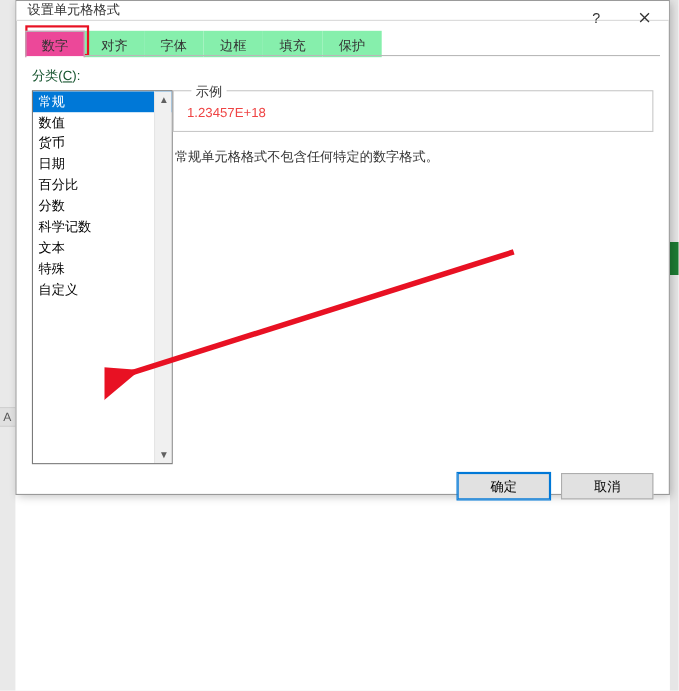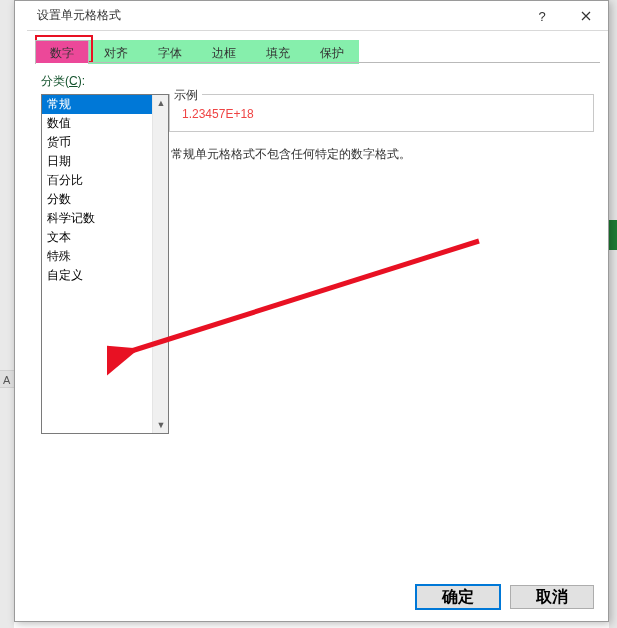--- a/index.html
+++ b/index.html
@@ -17,27 +17,26 @@
   .bg-right { position:absolute; right:0; top:0; bottom:0; width:8px; background:#e6e6e6; }
   .bg-row1 { position:absolute; left:0; top:370px; height:18px; width:14px; background:#e0e0e0; border-top:1px solid #d0d0d0; border-bottom:1px solid #d0d0d0;}
   .bg-cellA { position:absolute; left:3px; top:374px; font-size:11px; color:#555;}
   .bg-green { position:absolute; right:0; top:220px; width:8px; height:30px; background:#1e7b34;}
 
   .dialog {
     position: absolute;
     left: 14px;
     top: 0;
     width: 595px;
-    height: 622px;
+    height: 450px;
     background: #ffffff;
     border: 1px solid #9a9a9a;
     box-shadow: 2px 2px 8px rgba(0,0,0,0.25);
     display: flex;
     flex-direction: column;
-    padding-left: 12px;
   }
   .titlebar {
     height: 30px;
     background: #ffffff;
     border-bottom: 1px solid #d9d9d9;
     display: flex;
     align-items: center;
     padding-left: 10px;
     position: relative;
   }
@@ -134,21 +133,21 @@
 
   .rightpane { flex:1; }
   .sample-box {
     border:1px solid #c8c8c8;
     padding: 6px 8px 10px 8px;
     position:relative;
     margin-top: 0px;
   }
   .sample-box .legend {
     position:absolute;
-    top:-8px; left:0;
+    top:-8px; left:16px;
     background:#fff;
     padding:0 4px;
     color:#333;
   }
   .sample-val { margin-top:6px; margin-left:4px; color:#ef4444; }
 
   .desc { margin-top:14px; margin-left:2px; color:#333;}
 
   .dialog-buttons {
     height:48px;
@@ -158,23 +157,22 @@
     align-items:center;
     padding-right:14px;
     gap:10px;
   }
   .btn {
     min-width:84px;
     height:24px;
     border:1px solid #adadad;
     background:#e1e1e1;
     cursor:pointer;
-    font-size:16px;
+    font-size:12px;
     font-family:inherit;
-    font-weight:bold;
   }
   .btn.primary { border:1px solid #0078d7; outline:1px solid #0078d7; background:#e1e1e1;}
 
   
   .arrow-annot {
     position:absolute;
     left:80px; top:170px;
     width:380px; height:160px;
     pointer-events:none;
     z-index:50;

